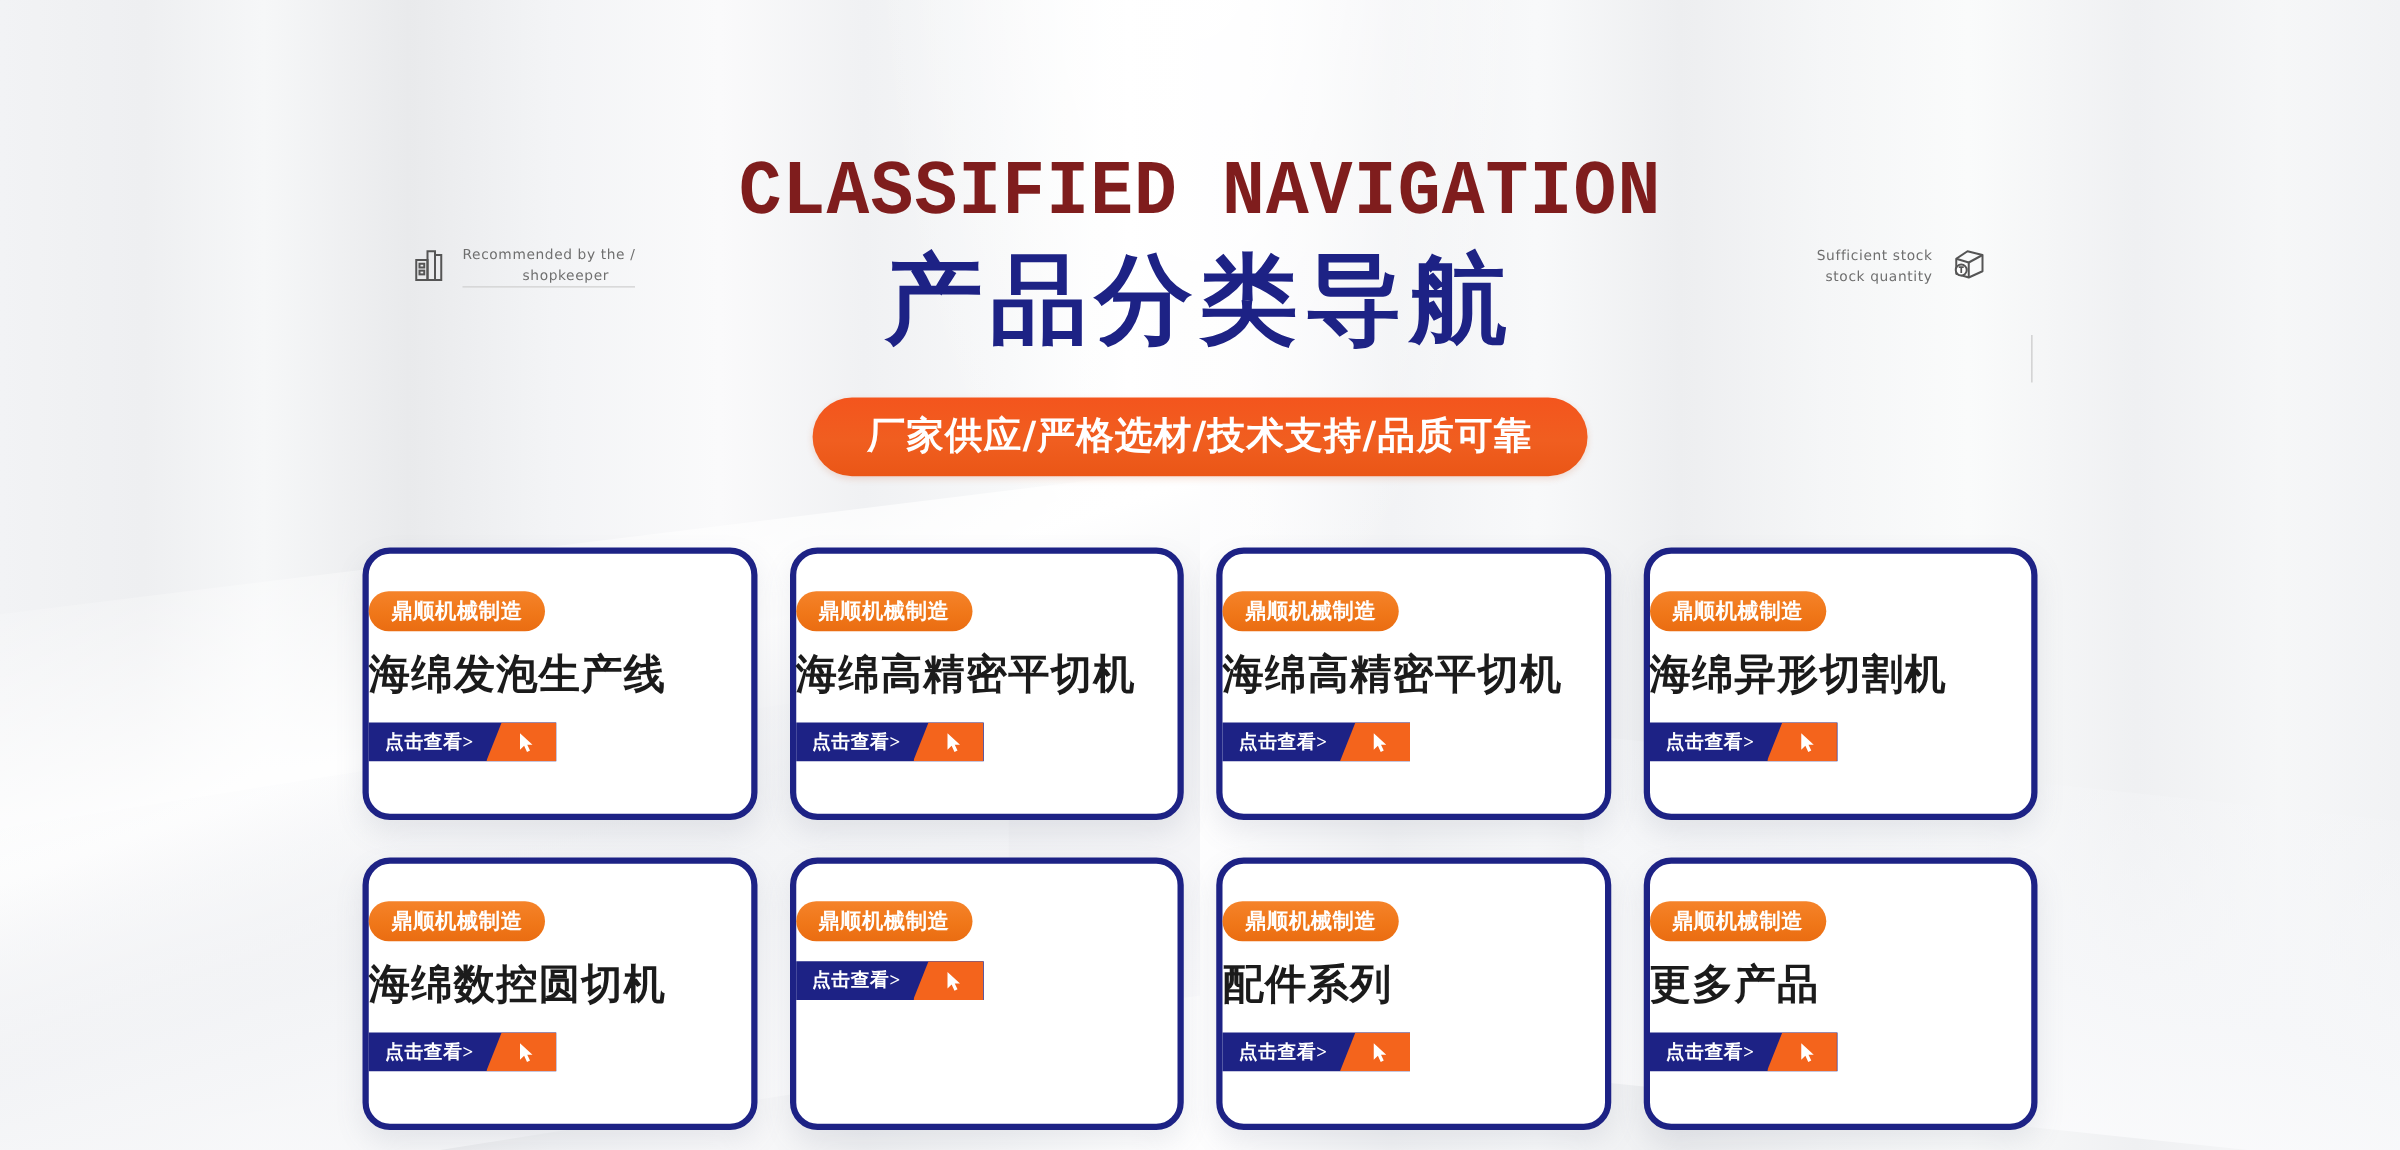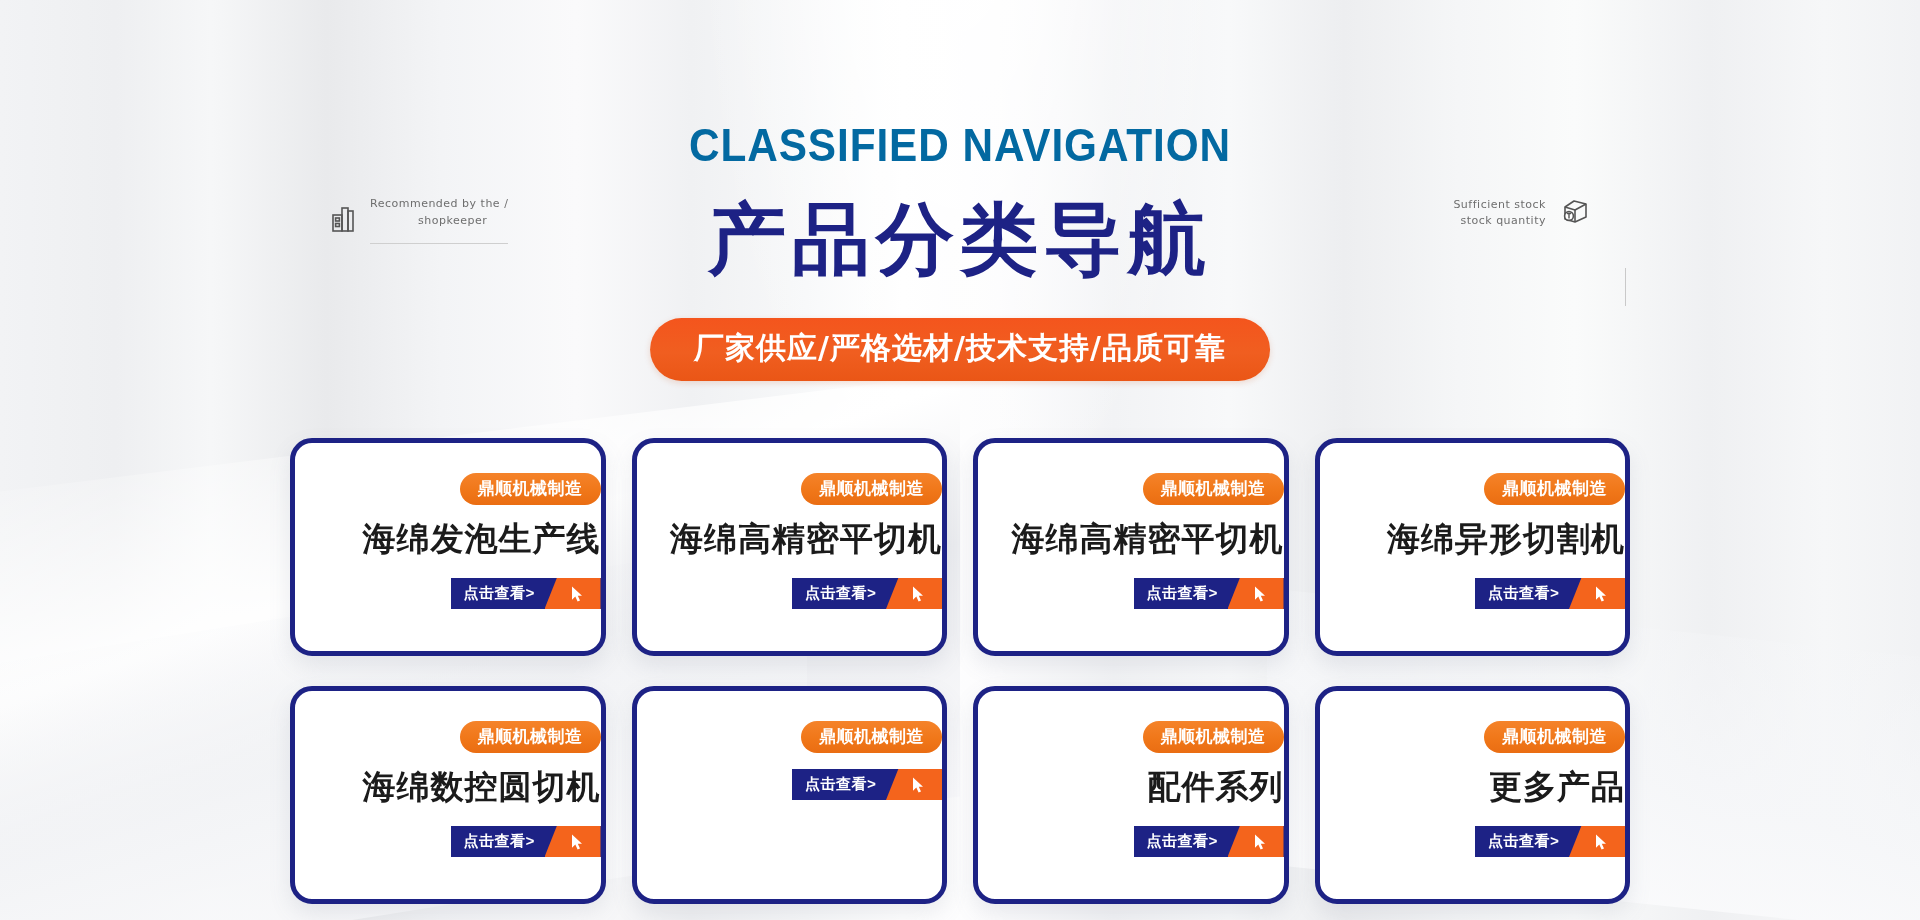--- a/index.html
+++ b/index.html
@@ -67,26 +67,26 @@
   
   .header {
     position: absolute;
     left: 0; right: 0; top: 0;
     height: 400px;
   }
   .title-en {
     position: absolute;
     left: 50%; top: 118px;
     transform: translateX(-50%);
-    font-size: 46px;
+    font-size: 62px;
     font-weight: 700;
     letter-spacing: 1px;
-    color: #0369a1;
-    white-space: nowrap;
-    font-family: Liberation Sans, sans-serif;
+    color: #7f1d1d;
+    white-space: nowrap;
+    font-family: Liberation Mono, monospace;
     transform-origin: center;
   }
   .title-en-inner { display: inline-block; transform: scaleX(.92) translateX(0); }
 
   .title-cn {
     position: absolute;
     left: 50%; top: 188px;
     transform: translateX(-50%);
     font-size: 78px;
     font-weight: 900;
@@ -125,21 +125,21 @@
   .deco-text {
     font-size: 11px;
     line-height: 1.5;
     letter-spacing: .5px;
     color: #6e6e6e;
     white-space: nowrap;
     font-family: "DejaVu Sans", "Liberation Sans", sans-serif;
   }
   .deco-text .line1 { display: block; }
   .deco-text .line2 { display: block; margin-left: 48px; }
-  .deco-left .deco-text { border-bottom: 1px solid #cfcfcf; padding-bottom: 14px; }
+  .deco-left .deco-text { border-bottom: 1px solid #cfcfcf; padding-bottom: 0; }
   .deco-right .deco-text { text-align: right; }
   .deco-rule-v {
     position: absolute;
     right: 294px; top: 268px;
     width: 1px; height: 38px;
     background: #c9c9c9;
   }
   .deco-icon { color: #555; display: block; }
 
   
@@ -155,21 +155,21 @@
     column-gap: 26px;
     row-gap: 30px;
   }
   .card {
     position: relative;
     background: #fff;
     border: 5px solid #1d2285;
     border-radius: 22px;
     display: flex;
     flex-direction: column;
-    align-items: flex-end;
+    align-items: flex-start;
     justify-content: flex-start;
     padding-top: 30px;
     box-shadow: 0 10px 22px rgba(100,105,130,.13);
     cursor: pointer;
   }
   .badge {
     background: linear-gradient(180deg, #f5832a 0%, #f07719 55%, #ea6d12 100%);
     color: #fff;
     font-size: 17px;
     font-weight: 700;
@@ -201,21 +201,21 @@
   }
   .cta-label {
     position: relative;
     z-index: 3;
     color: #fff;
     font-size: 15px;
     font-weight: 700;
     letter-spacing: .5px;
     padding-left: 13px;
     white-space: nowrap;
-    font-family: Liberation Mono, monospace;
+    font-family: Liberation Serif, serif;
   }
   .cta-slant {
     position: absolute;
     right: 0; top: 0;
     width: 56px; height: 100%;
     background: #f4641c;
     z-index: 1;
     clip-path: polygon(22% 0, 100% 0, 100% 100%, 0% 100%);
   }
   .cta-cursor {

